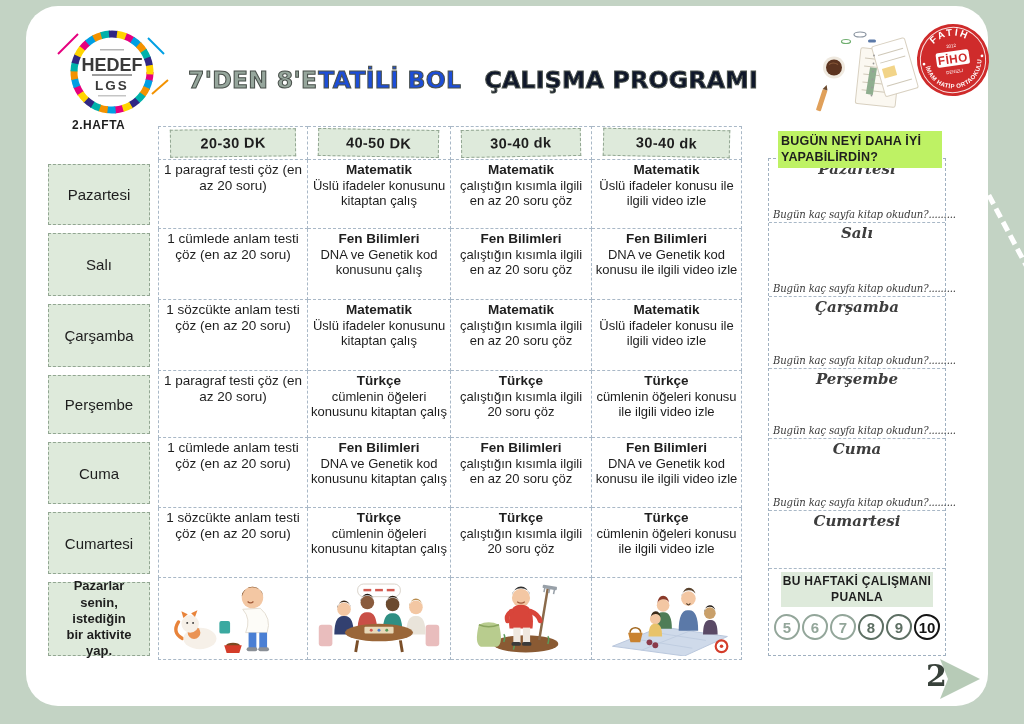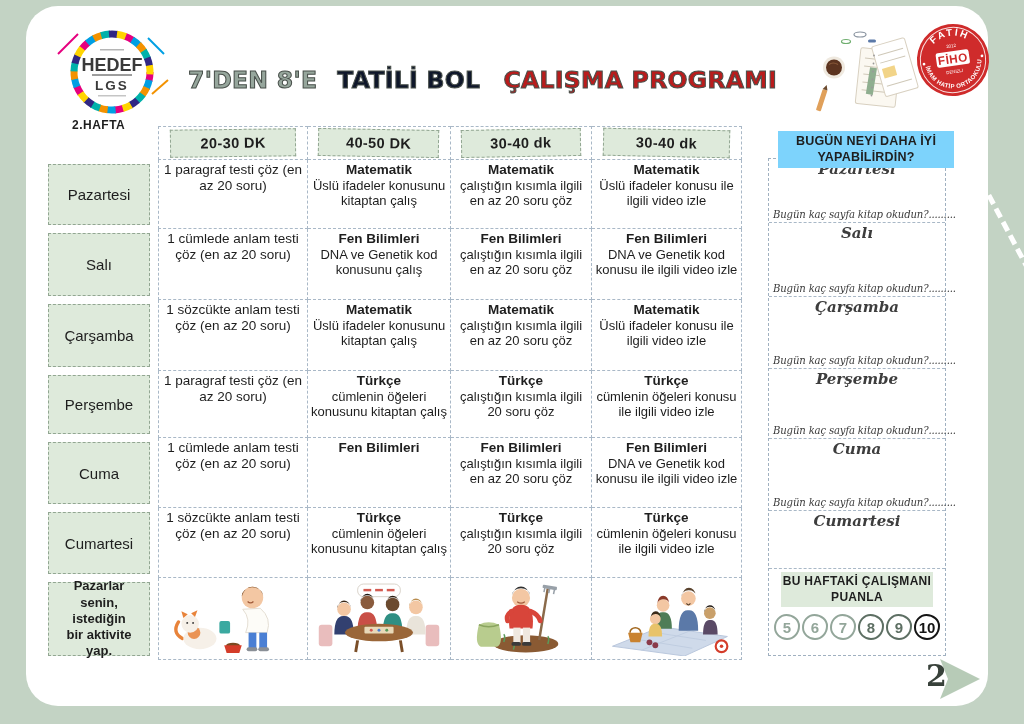--- a/index.html
+++ b/index.html
@@ -7,23 +7,23 @@
           font-family:"Liberation Sans",sans-serif;color:#1e1e1e;}
   .page{position:absolute;left:26px;top:6px;width:962px;height:700px;background:#ffffff;border-radius:32px;}
   .diag-dash{position:absolute;left:991px;top:194px;width:86px;border-top:5px dashed #ffffff;
              transform:rotate(62deg);transform-origin:0 0;}
   
   .hedef-logo{position:absolute;left:50px;top:22px;}
   .week-label{position:absolute;left:72px;top:118px;font-size:12px;font-weight:bold;letter-spacing:.5px;}
   .title{position:absolute;left:188px;top:66px;width:564px;text-align:center;white-space:nowrap;
          font-family:"DejaVu Sans",sans-serif;font-weight:bold;font-size:23.5px;letter-spacing:.3px;
          -webkit-text-stroke:1.05px #49504b;}
-  .title .t1{color:#96a69c;margin-right:20px;}
-  .title .t2{color:#0f172a;margin-right:23px;}
-  .title .t3{color:#b91c1c;}
+  .title .t1{color:#96a69c;margin-right:1px;}
+  .title .t2{color:#1d4ed8;margin-right:23px;}
+  .title .t3{color:#0f172a;}
   .stationery{position:absolute;left:816px;top:24px;}
   .fiho{position:absolute;left:914px;top:20px;transform:rotate(-8deg);}
   
   .grid{position:absolute;left:48px;top:126px;display:grid;
         grid-template-columns:110px 150px 143px 141px 150px;
         grid-template-rows:34px 69px 71px 71px 67px 70px 70px 82px;}
   .cell{border-right:1px dashed #a9b8c7;border-bottom:1px dashed #a9b8c7;box-sizing:border-box;}
   .cl{border-left:1px dashed #a9b8c7;}
   .ct{border-top:1px dashed #a9b8c7;}
   .dcell{box-sizing:border-box;padding:4px 8px 4px 0;}
@@ -35,23 +35,23 @@
            display:flex;align-items:center;justify-content:center;
            font-size:14.5px;font-weight:bold;letter-spacing:.4px;}
   .dur-r1{transform:rotate(-.7deg);} .dur-r2{transform:rotate(1deg);}
   .dur-r3{transform:rotate(-1deg);} .dur-r4{transform:rotate(1.2deg);}
   .ccell{display:flex;flex-direction:column;align-items:center;justify-content:flex-start;
          text-align:center;font-size:13px;line-height:1.18;padding:2px 3px;}
   .ccell .subj{font-weight:bold;font-size:13.5px;}
   .ccell .c1t{font-size:13.5px;}
   .icell{display:flex;align-items:center;justify-content:center;}
   
-  .sb-header{position:absolute;left:778px;top:131px;width:158px;background:#7dd3fc;
-             text-align:center;font-size:12.5px;font-weight:bold;line-height:1.25;
-             padding:3px 9px;z-index:2;letter-spacing:.2px;}
+  .sb-header{position:absolute;left:778px;top:131px;width:158px;background:#bef264;
+             font-size:12.5px;font-weight:bold;line-height:1.25;
+             padding:3px 3px;z-index:2;letter-spacing:.2px;}
   .sb-box{position:absolute;left:768px;top:158px;width:178px;height:498px;
           border:1px dashed #a0b0c0;box-sizing:border-box;display:flex;flex-direction:column;}
   .sb-sec{position:relative;border-bottom:1px dashed #a9b8c7;box-sizing:border-box;}
   .sb-sec:last-child{border-bottom:none;flex:1;}
   .sb-day{text-align:center;font-family:"DejaVu Serif",serif;font-style:italic;font-weight:bold;
           font-size:15px;color:#3d3d3d;padding-top:1px;}
   .sb-q{position:absolute;bottom:1px;left:4px;white-space:nowrap;font-family:"DejaVu Serif",serif;
         font-style:italic;font-size:11.5px;letter-spacing:-.2px;color:#3b3b3b;
         transform:scaleX(.88);transform-origin:0 100%;}
   .s1{height:64px;} .s2{height:74px;} .s3{height:72px;} .s4{height:70px;} .s5{height:72px;} .s6{height:58px;}
@@ -260,20 +260,21 @@
       </div>
 
     <div class="dcell">
         <div class="day-box">Cuma</div>
       </div>
     <div class="cell cl ccell">
         <div class="c1t">1 cümlede anlam testi çöz (en az 20 soru)</div>
       </div>
     <div class="cell ccell">
         <div class="subj">Fen Bilimleri</div>
+        <div>DNA ve Genetik kod konusunu kitaptan çalış</div>
       </div>
     <div class="cell ccell">
         <div class="subj">Fen Bilimleri</div>
         <div>çalıştığın kısımla ilgili en az 20 soru çöz</div>
       </div>
     <div class="cell ccell">
         <div class="subj">Fen Bilimleri</div>
         <div>DNA ve Genetik kod konusu ile ilgili video izle</div>
       </div>
 

